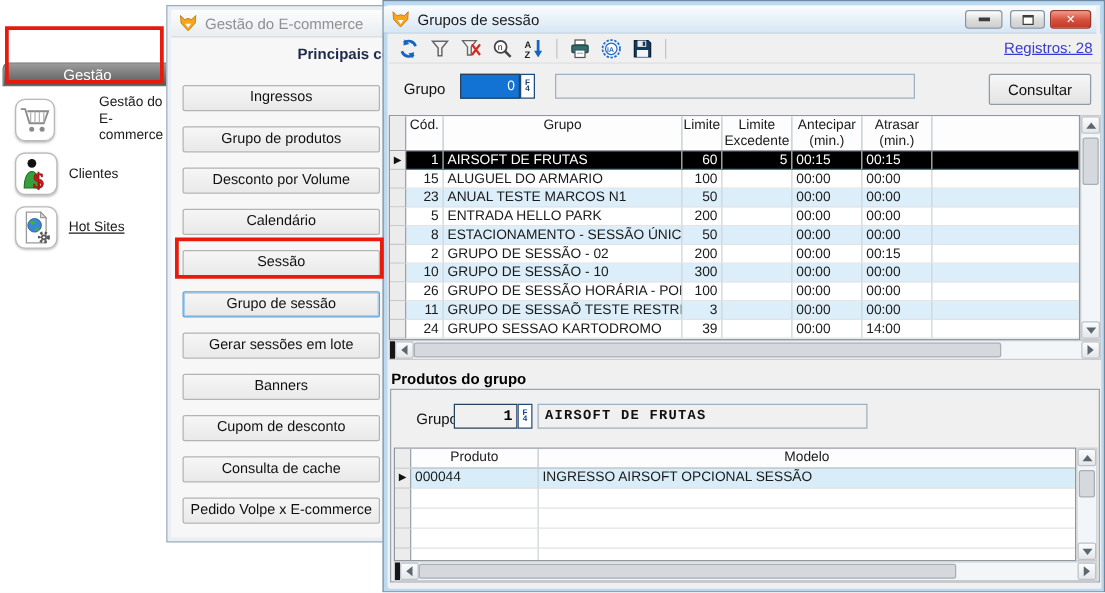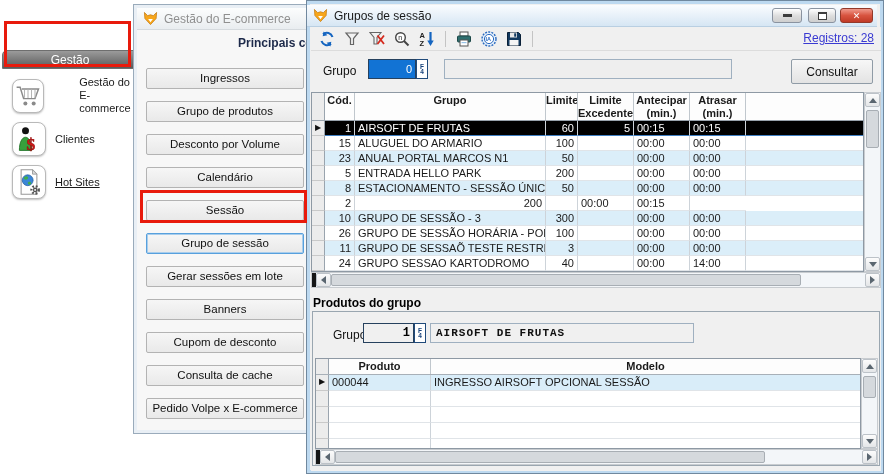--- a/index.html
+++ b/index.html
@@ -78,21 +78,21 @@
     background:#f0f0f0;}
   .btn{position:absolute;background:linear-gradient(#f7f7f7,#e3e3e3);border:1px solid #8f9ba6;
     border-radius:2px;font-size:12px;color:#111;font-family:"Liberation Sans",sans-serif;cursor:pointer;}
 
   
   .gridbox{position:absolute;left:0;top:41px;width:553px;height:180px;border:1px solid #8e99a4;
     background:#fff;overflow:hidden;}
   .ghead{display:grid;grid-template-columns:13px 30px 191px 32px 56px 56px 56px 1fr;height:28px;
     background:#fdfdfd;border-bottom:1px solid #98a2ac;}
   .gh{border-right:1px solid #c0c7cd;font-size:11px;line-height:13px;text-align:center;
-    white-space:pre-line;overflow:hidden;padding-top:1px;font-weight:bold;}
+    white-space:pre-line;overflow:hidden;padding-top:1px;}
   .gh.ind,.gc.ind{background:#ececec;border-right:1px solid #9aa4ae;}
   .grow{display:grid;grid-template-columns:13px 30px 191px 32px 56px 56px 56px 1fr;height:15px;
     background:#fff;cursor:pointer;}
   .grow.alt{background:#dbeef9;}
   .gc{border-right:1px solid #cdd3d9;border-bottom:1px solid #e0e4e8;font-size:11px;
     line-height:14px;padding:0 3px;overflow:hidden;white-space:nowrap;}
   .gc.ind{padding:0;text-align:center;font-size:8px;line-height:14px;color:#111;
     border-bottom:1px solid #c9c9c9;}
   .gc.fill{border-right:none;}
   .a-r{text-align:right;} .a-l{text-align:left;}
@@ -337,21 +337,21 @@
               <div class="gc a-l">ALUGUEL DO ARMARIO</div>
               <div class="gc a-r">100</div>
               <div class="gc a-r"></div>
               <div class="gc a-l">00:00</div>
               <div class="gc a-l">00:00</div>
               <div class="gc fill"></div>
             </div>
             <div class="grow alt">
               <div class="gc ind"></div>
               <div class="gc a-r">23</div>
-              <div class="gc a-l">ANUAL PORTAL MARCOS N1</div>
+              <div class="gc a-l">ANUAL TESTE MARCOS N1</div>
               <div class="gc a-r">50</div>
               <div class="gc a-r"></div>
               <div class="gc a-l">00:00</div>
               <div class="gc a-l">00:00</div>
               <div class="gc fill"></div>
             </div>
             <div class="grow">
               <div class="gc ind"></div>
               <div class="gc a-r">5</div>
               <div class="gc a-l">ENTRADA HELLO PARK</div>
@@ -367,30 +367,31 @@
               <div class="gc a-l">ESTACIONAMENTO - SESSÃO ÚNICA</div>
               <div class="gc a-r">50</div>
               <div class="gc a-r"></div>
               <div class="gc a-l">00:00</div>
               <div class="gc a-l">00:00</div>
               <div class="gc fill"></div>
             </div>
             <div class="grow">
               <div class="gc ind"></div>
               <div class="gc a-r">2</div>
+              <div class="gc a-l">GRUPO DE SESSÃO - 02</div>
               <div class="gc a-r">200</div>
               <div class="gc a-r"></div>
               <div class="gc a-l">00:00</div>
               <div class="gc a-l">00:15</div>
               <div class="gc fill"></div>
             </div>
             <div class="grow alt">
               <div class="gc ind"></div>
               <div class="gc a-r">10</div>
-              <div class="gc a-l">GRUPO DE SESSÃO - 3</div>
+              <div class="gc a-l">GRUPO DE SESSÃO - 10</div>
               <div class="gc a-r">300</div>
               <div class="gc a-r"></div>
               <div class="gc a-l">00:00</div>
               <div class="gc a-l">00:00</div>
               <div class="gc fill"></div>
             </div>
             <div class="grow">
               <div class="gc ind"></div>
               <div class="gc a-r">26</div>
               <div class="gc a-l">GRUPO DE SESSÃO HORÁRIA - PORTAL</div>
@@ -407,21 +408,21 @@
               <div class="gc a-r">3</div>
               <div class="gc a-r"></div>
               <div class="gc a-l">00:00</div>
               <div class="gc a-l">00:00</div>
               <div class="gc fill"></div>
             </div>
             <div class="grow">
               <div class="gc ind"></div>
               <div class="gc a-r">24</div>
               <div class="gc a-l">GRUPO SESSAO KARTODROMO</div>
-              <div class="gc a-r">40</div>
+              <div class="gc a-r">39</div>
               <div class="gc a-r"></div>
               <div class="gc a-l">00:00</div>
               <div class="gc a-l">14:00</div>
               <div class="gc fill"></div>
             </div>
           </div>
       </div>
 
       <div class="vscroll" style="left:553px;top:41px;height:180px;">
         <span class="sb-btn vs-up">

